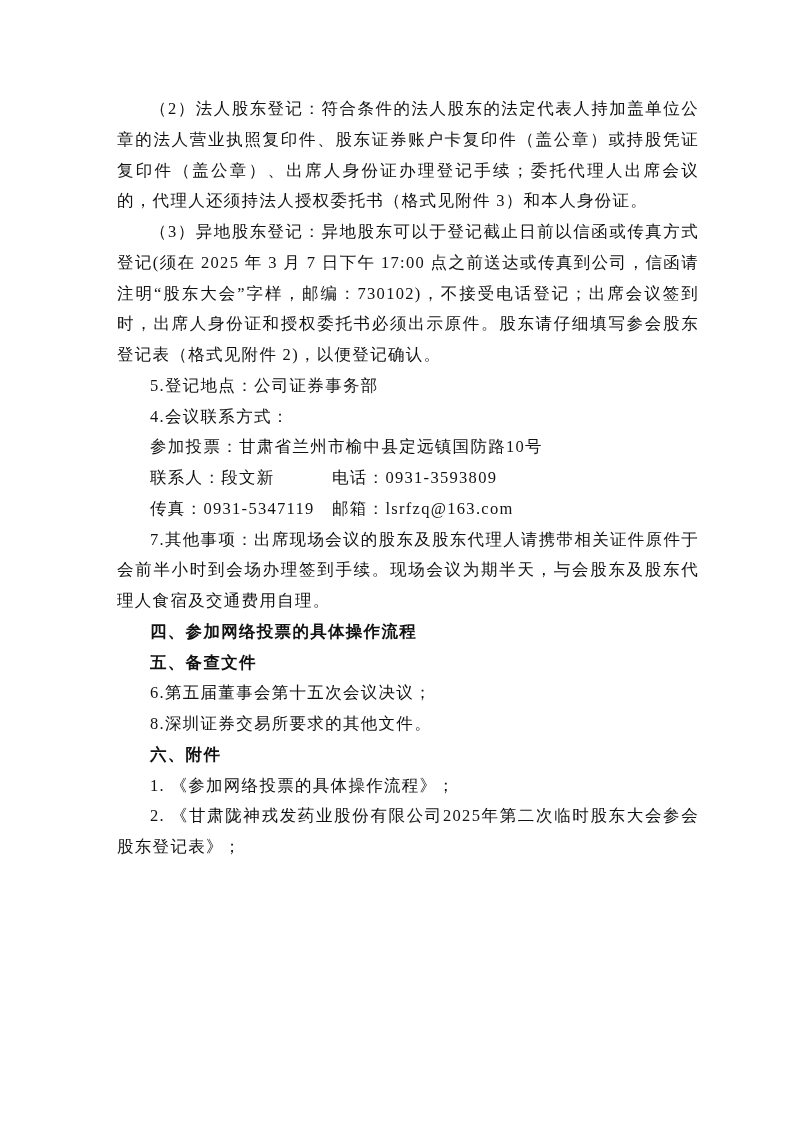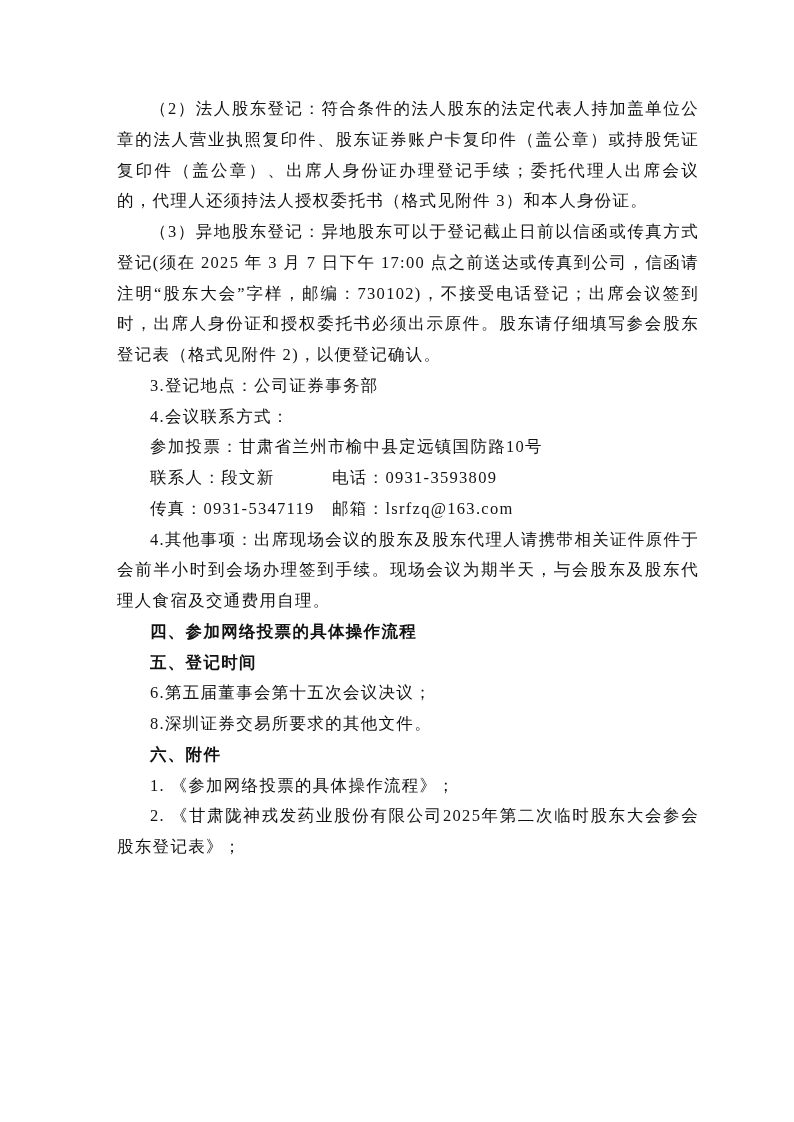--- a/index.html
+++ b/index.html
@@ -27,26 +27,26 @@
     text-indent: 0;
     vertical-align: baseline;
   }
 </style>
 </head>
 <body>
 
 <div class="page">
   <p class="body">（2）法人股东登记：符合条件的法人股东的法定代表人持加盖单位公章的法人营业执照复印件、股东证券账户卡复印件（盖公章）或持股凭证复印件（盖公章）、出席人身份证办理登记手续；委托代理人出席会议的，代理人还须持法人授权委托书（格式见附件 3）和本人身份证。</p>
   <p class="body">（3）异地股东登记：异地股东可以于登记截止日前以信函或传真方式登记(须在 2025 年 3 月 7 日下午 17:00 点之前送达或传真到公司，信函请注明“股东大会”字样，邮编：730102)，不接受电话登记；出席会议签到时，出席人身份证和授权委托书必须出示原件。股东请仔细填写参会股东登记表（格式见附件 2)，以便登记确认。</p>
-  <p class="body">3.登记地点：公司证券事务部</p>
+  <p class="body">5.登记地点：公司证券事务部</p>
   <p class="body">4.会议联系方式：</p>
   <p class="body">参加投票：甘肃省兰州市榆中县定远镇国防路10号</p>
   <p class="body"><span class="col1">联系人：段文新</span><span>电话：0931-3593809</span></p>
   <p class="body"><span class="col1">传真：0931-5347119</span><span>邮箱：lsrfzq@163.com</span></p>
-  <p class="body">4.其他事项：出席现场会议的股东及股东代理人请携带相关证件原件于会前半小时到会场办理签到手续。现场会议为期半天，与会股东及股东代理人食宿及交通费用自理。</p>
+  <p class="body">7.其他事项：出席现场会议的股东及股东代理人请携带相关证件原件于会前半小时到会场办理签到手续。现场会议为期半天，与会股东及股东代理人食宿及交通费用自理。</p>
   <p class="heading">四、参加网络投票的具体操作流程</p>
-  <p class="heading">五、登记时间</p>
+  <p class="heading">五、备查文件</p>
   <p class="body">6.第五届董事会第十五次会议决议；</p>
   <p class="body">8.深圳证券交易所要求的其他文件。</p>
   <p class="heading">六、附件</p>
   <p class="body">1. 《参加网络投票的具体操作流程》；</p>
   <p class="body">2. 《甘肃陇神戎发药业股份有限公司2025年第二次临时股东大会参会股东登记表》；</p>
 </div>
 
 </body></html>

